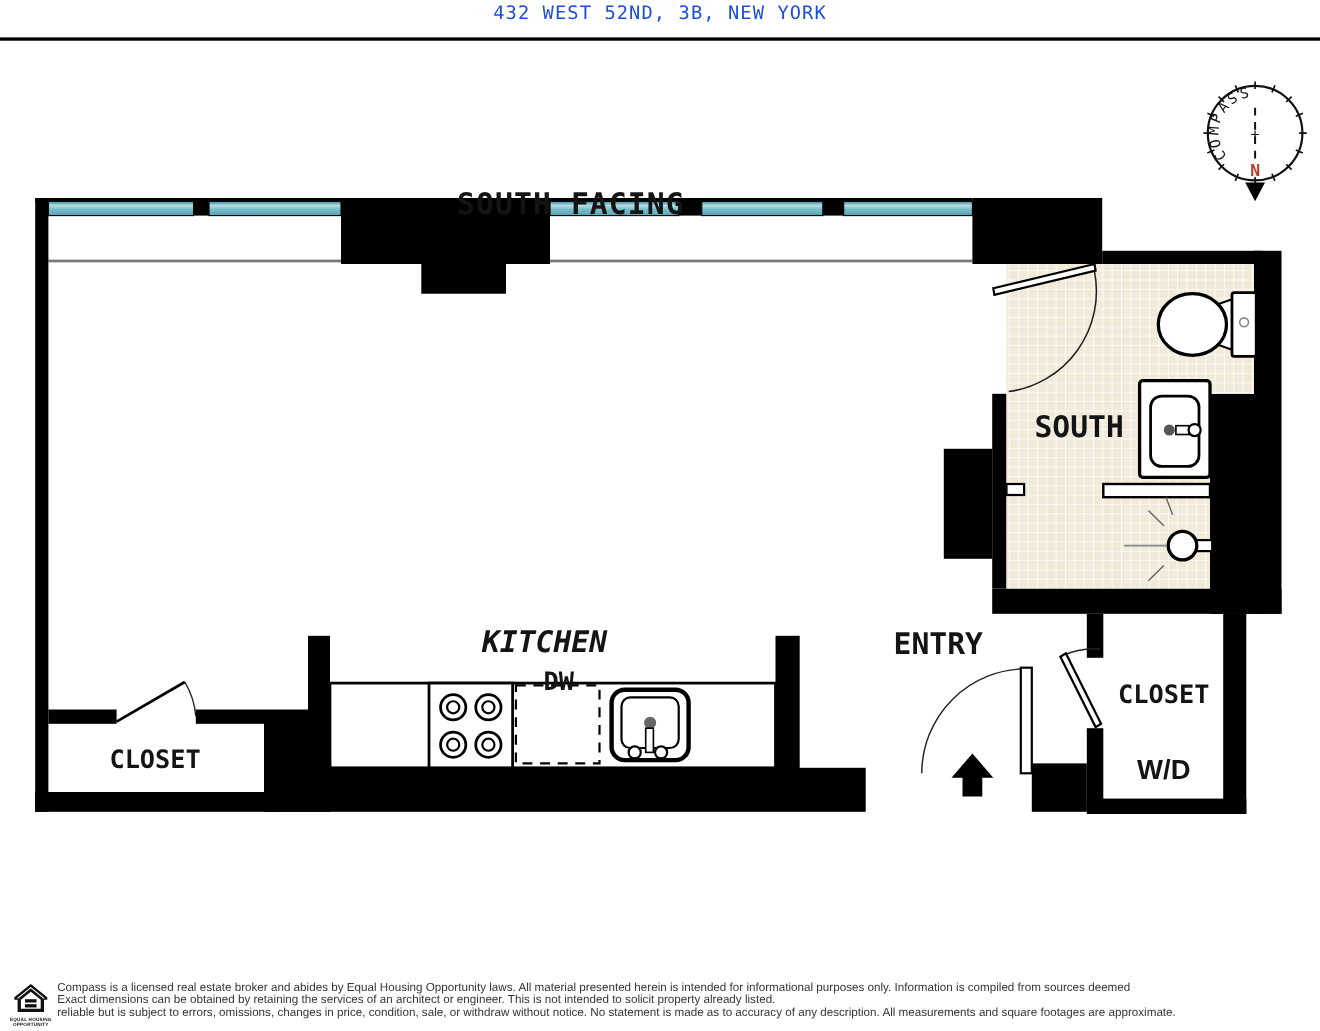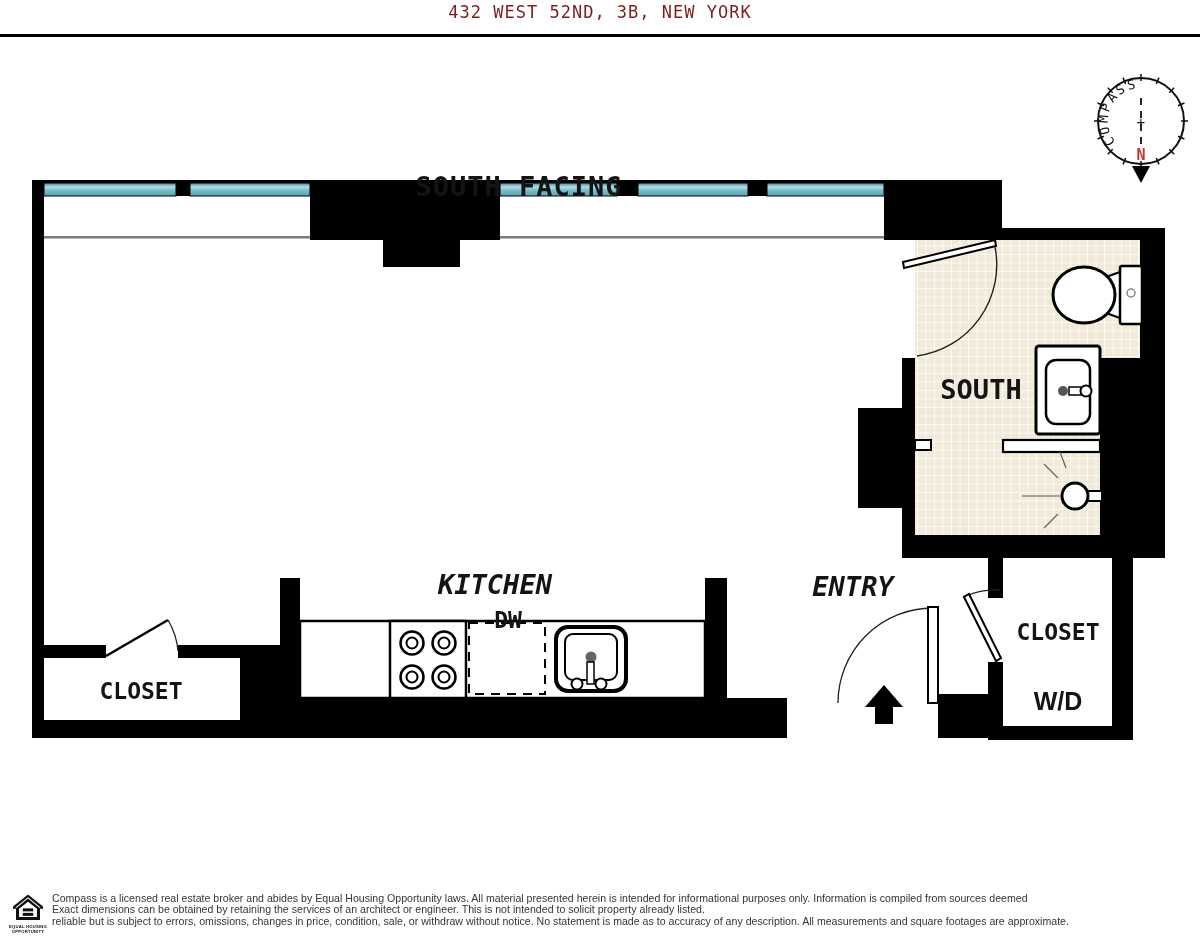--- a/index.html
+++ b/index.html
@@ -1,29 +1,29 @@
 <!DOCTYPE html>
 <html><head>
 <meta charset="utf-8">
 <style>
   html,body{margin:0;padding:0;background:#fff;}
   .page{position:relative;width:1200px;height:937px;background:#fff;overflow:hidden;
         font-family:"Liberation Sans",sans-serif;color:#111;}
   .title{position:absolute;left:0;top:2px;width:1200px;text-align:center;
-         font-family:"DejaVu Sans Mono",monospace;font-size:17px;letter-spacing:1px;color:#7f1d1d;}
+         font-family:"DejaVu Sans Mono",monospace;font-size:17px;letter-spacing:1px;color:#1d4ed8;}
   .rule{position:absolute;left:0;top:34px;width:1200px;height:3px;background:#000;}
   .plan-svg{position:absolute;left:0;top:0;}
   .lbl{position:absolute;transform:translate(-50%,-50%);white-space:nowrap;
        font-family:"DejaVu Sans Mono",monospace;font-weight:700;color:#141414;}
   .lbl-south{left:519px;top:154px;font-size:27px;letter-spacing:1px;margin-top:32px;}
   .lbl-dims{left:476px;top:410px;font-family:"Liberation Sans",sans-serif;font-weight:400;
             font-size:26px;letter-spacing:1px;color:#222;}
   .lbl-kitchen{left:495px;top:584px;font-size:27px;font-style:italic;}
   .lbl-bath{left:981px;top:389px;font-size:27px;}
-  .lbl-entry{left:853px;top:586px;font-size:27px;font-style:italic;}
+  .lbl-entry{left:853px;top:586px;font-size:27px;}
   .lbl-closet-l{left:141px;top:691px;font-size:23px;}
   .lbl-closet-r{left:1058px;top:632px;font-size:23px;}
   .lbl-wd{left:1058px;top:701px;font-family:"Liberation Sans",sans-serif;font-weight:700;font-size:25px;}
   .lbl-dw{left:508px;top:620px;font-size:23px;}
   .footer-text{position:absolute;left:52px;top:893px;width:1130px;font-size:10.6px;
                line-height:11.4px;color:#353535;}
   .eho{position:absolute;left:8px;top:893px;width:40px;height:30px;}
   .eho-caption{position:absolute;left:5px;top:924px;width:46px;text-align:center;
                font-size:4.2px;font-weight:700;line-height:5px;color:#111;letter-spacing:.2px;}
 </style>

